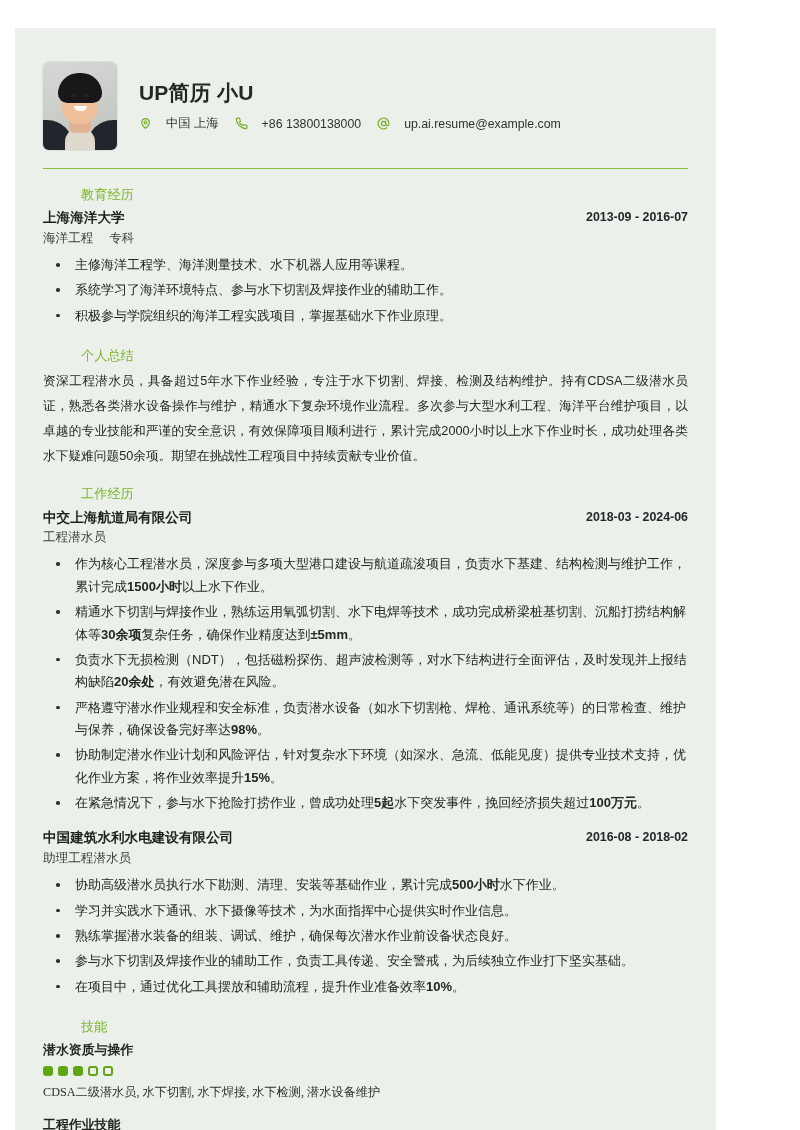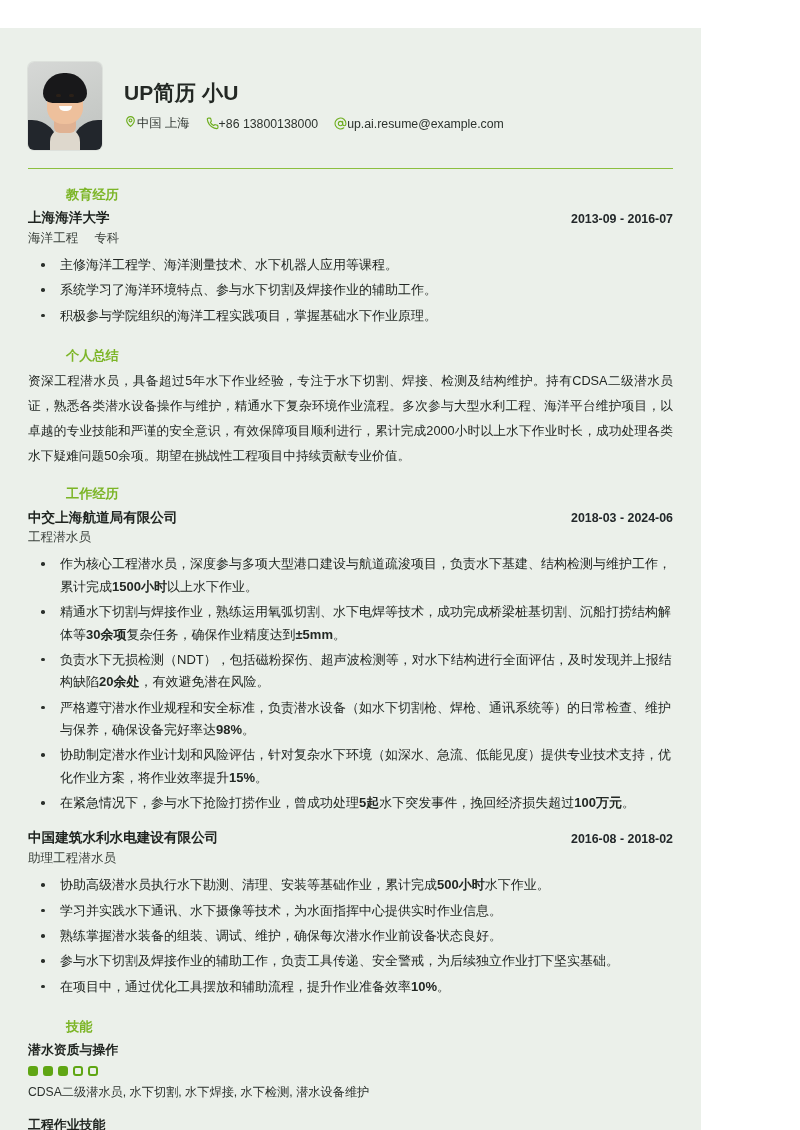--- a/index.html
+++ b/index.html
@@ -11,21 +11,21 @@
   }
 
   body {
     font-family: "Liberation Sans", "DejaVu Sans", sans-serif;
     color: #1f2421;
     -webkit-font-smoothing: antialiased;
   }
 
   .page {
     position: absolute;
-    left: 0;
+    left: 15px;
     top: 28px;
     width: 701px;
     height: 1102px;
     background: #ebf0ea;
     padding: 0 28px;
   }
 
   
   .header {
     display: flex;
@@ -98,47 +98,47 @@
   .contacts {
     display: flex;
     align-items: center;
     flex-wrap: wrap;
     gap: 4px 16px;
     font-size: 12.3px;
     color: #2d332e;
   }
   .contact {
     display: inline-flex;
-    align-items: flex-start;
-    gap: 0;
+    align-items: center;
+    gap: 14px;
     white-space: nowrap;
   }
   .contact svg { display: block; flex: 0 0 auto; }
 
   .rule {
     height: 0;
     border-top: 1.3px solid #8cbf3f;
     margin: 0 0 0 0;
   }
 
   
   .section { padding-top: 17px; }
 
   .section-title {
     font-size: 13.2px;
-    font-weight: 700;
+    font-weight: 400;
     color: #7cb527;
     line-height: 1.3;
     margin-bottom: 5px;
     padding-left: 38px;
   }
 
   .entry-head {
     display: flex;
-    align-items: flex-end;
+    align-items: flex-start;
     justify-content: space-between;
     gap: 16px;
   }
 
   .org {
     font-size: 13.6px;
     font-weight: 700;
     color: #1e231f;
     line-height: 1.5;
   }
@@ -196,21 +196,21 @@
 
   .summary {
     font-size: 12.7px;
     line-height: 1.95;
     color: #222723;
     text-align: justify;
   }
   .summary b { font-weight: 400; }
 
   
-  .skill-group { margin-bottom: 4px; }
+  .skill-group { margin-bottom: 4px; font-family: Liberation Serif, serif; }
   .skill-group + .skill-group { margin-top: 13px; }
 
   .skill-name {
     font-size: 12.9px;
     font-weight: 700;
     color: #1e231f;
     line-height: 1.6;
     margin-bottom: 5px;
   }
 

